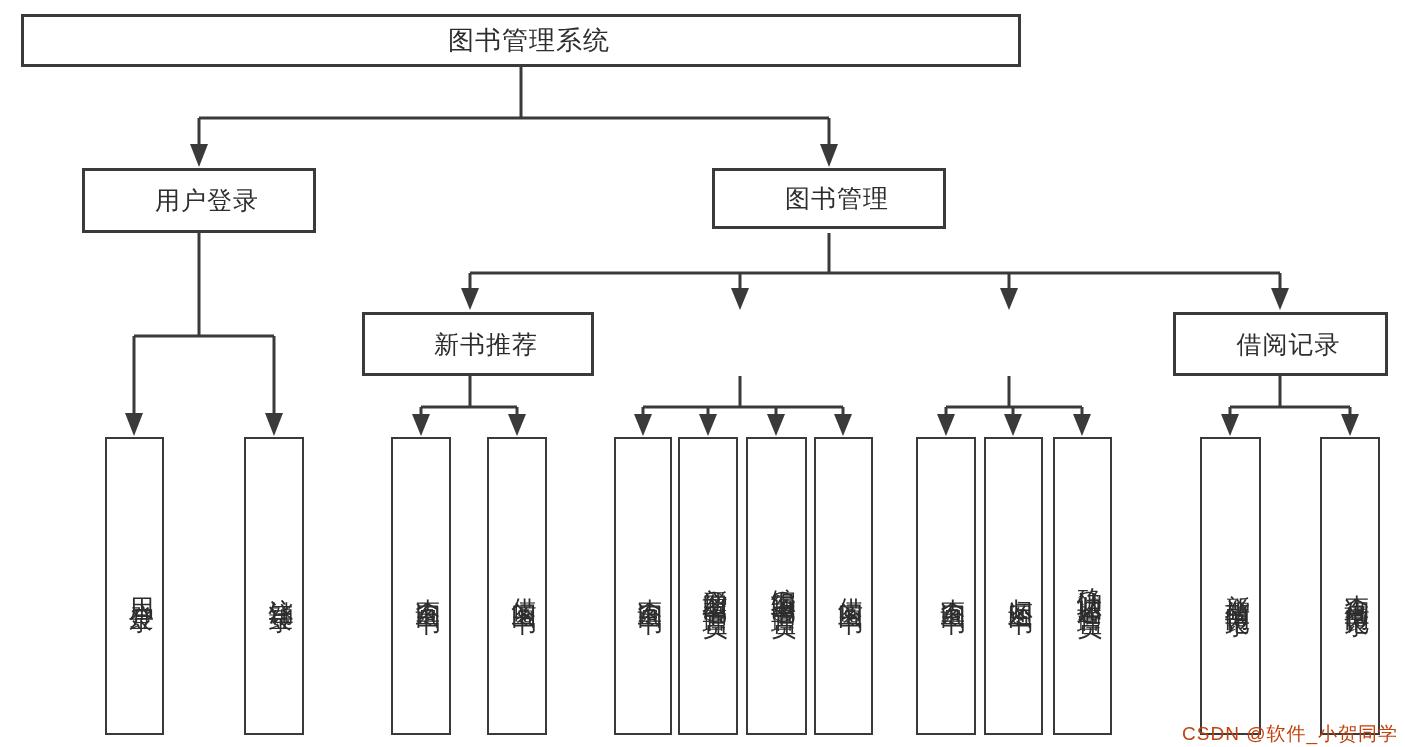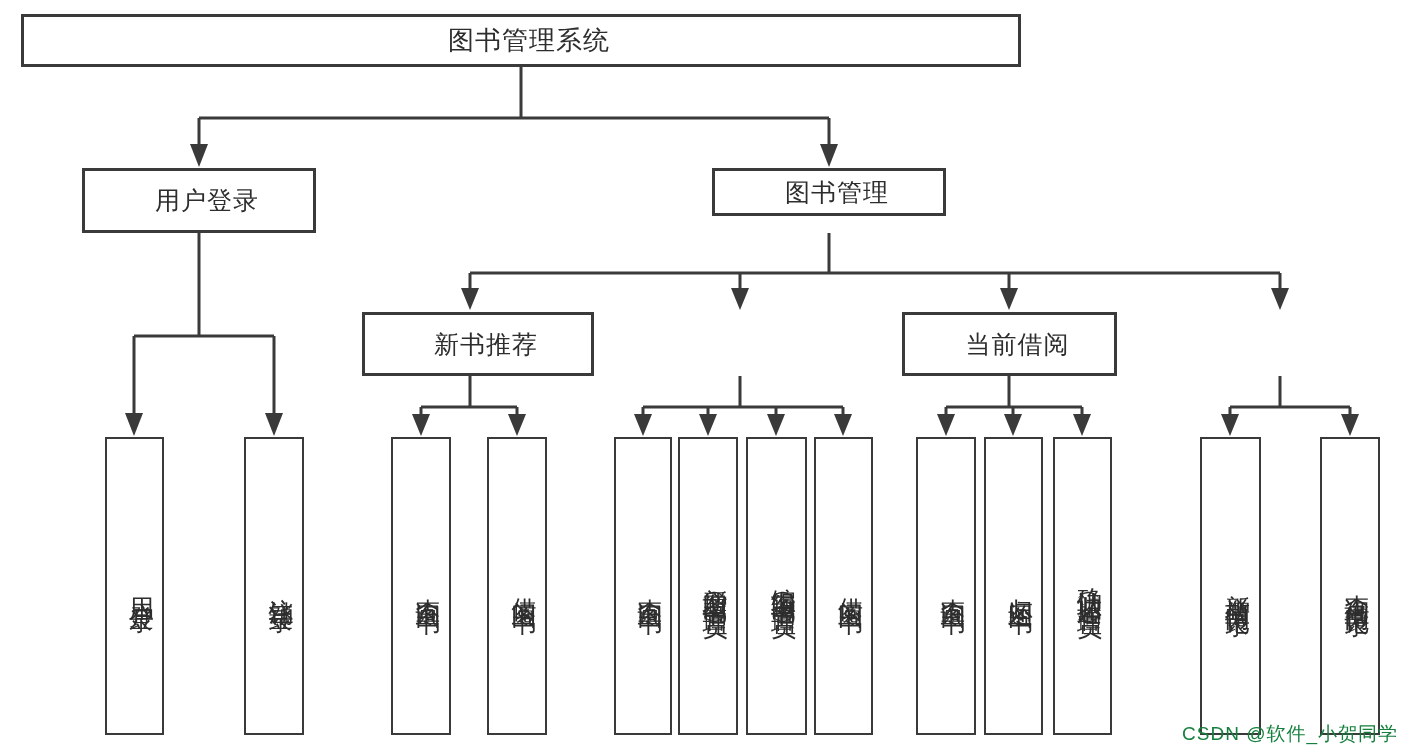--- a/index.html
+++ b/index.html
@@ -30,21 +30,21 @@
     letter-spacing:4px;
     font-size:25px;
     top:437px;height:298px;
     white-space:normal;
   }
   #connectors{position:absolute;left:0;top:0;z-index:1;}
   #watermark{
     position:absolute;
     top:721px;right:7px;
     font-size:19px;
-    color:#15803d;
+    color:#c2410c;
     letter-spacing:1px;
     z-index:5;
   }
 </style>
 </head>
 <body>
 
 <div id="stage">
 
   <svg id="connectors" width="1405" height="747" viewBox="0 0 1405 747">
@@ -87,29 +87,29 @@
     </g>
   </svg>
 
   <div class="node" style="left:21px;top:14px;width:1000px;height:53px;font-size:26px;">
     <span>图书管理系统</span>
   </div>
 
   <div class="node" style="left:82px;top:168px;width:234px;height:65px;">
     <span>用户登录</span>
   </div>
-  <div class="node" style="left:712px;top:168px;width:234px;height:48px;">
+  <div class="node" style="left:712px;top:168px;width:234px;height:61px;">
     <span>图书管理</span>
   </div>
 
   <div class="node" style="left:362px;top:312px;width:232px;height:64px;">
     <span>新书推荐</span>
   </div>
-  <div class="node" style="left:902px;top:312px;width:215px;height:64px;">
-    <span>当前借阅</span>
+  <div class="node" style="left:1173px;top:312px;width:215px;height:64px;">
+    <span>借阅记录</span>
   </div>
 
   <div class="node v-node" style="left:105px;width:59px;">
     <span>用户登录</span>
   </div>
   <div class="node v-node" style="left:244px;width:60px;">
     <span>注销登录</span>
   </div>
 
   <div class="node v-node" style="left:391px;width:60px;">

